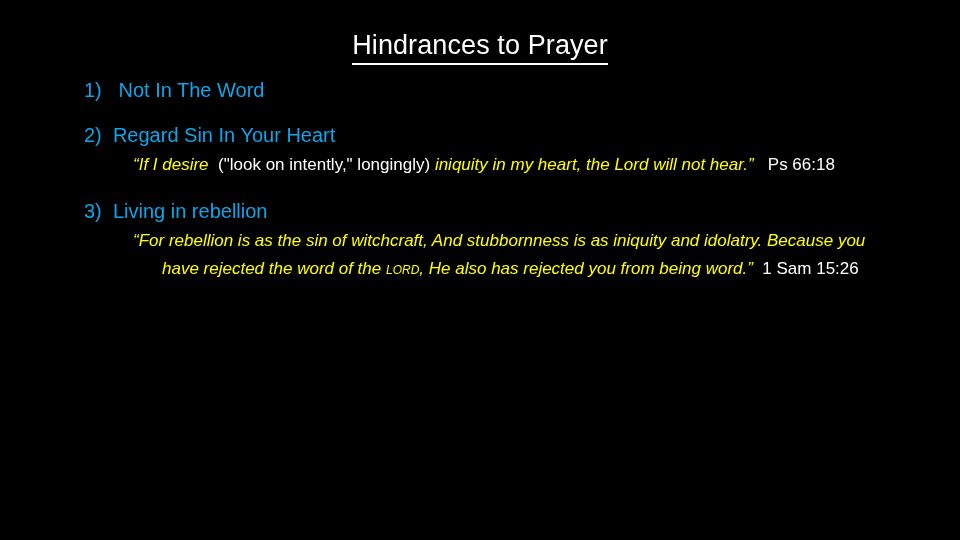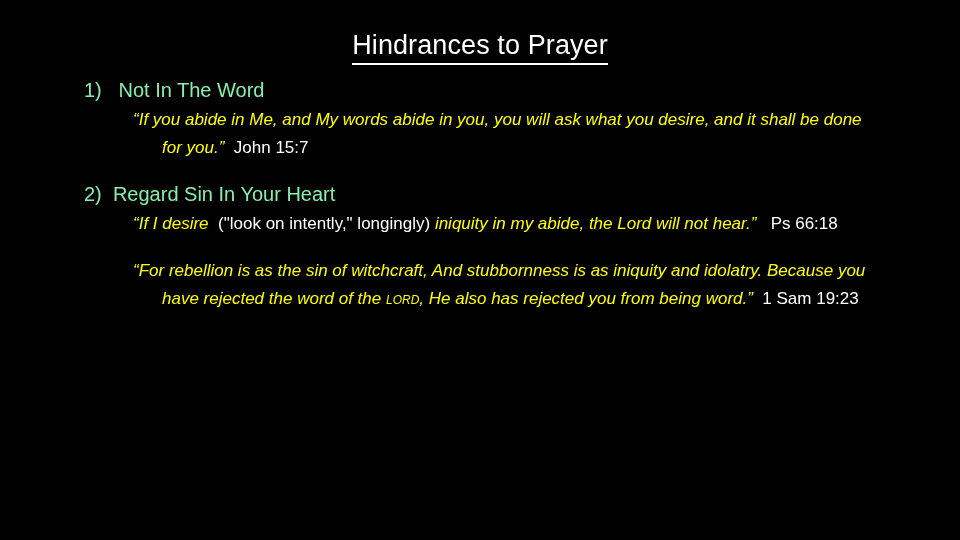--- a/index.html
+++ b/index.html
@@ -49,21 +49,21 @@
   }
 
   .point {
     margin-bottom: 18px;
   }
   .point.p1 { margin-bottom: 19px; }
   .point.p2 { margin-bottom: 19px; }
   .point.p3 { margin-bottom: 0; }
 
   .heading {
-    color: #86efac;
+    color: #0ea5e9;
     font-size: 20px;
     line-height: 26px;
     white-space: pre;
   }
 
   .quote {
     color: #ffff00;
     font-size: 17px;
     line-height: 28px;
     font-style: italic;
@@ -94,26 +94,26 @@
 <div class="slide">
 
   <div class="title">
     <span>Hindrances to Prayer</span>
   </div>
 
   <div class="body">
 
     <div class="point p1">
       <div class="heading"><span>1)</span><span class="gap">&nbsp;&nbsp; </span><span>Not In The Word</span></div>
-      <div class="quote"><span>“If you abide in Me, and My words abide in you, you will ask what you desire, and it shall be done for you.”</span><span class="gap">&nbsp; </span><span class="ref">John 15:7</span></div>
     </div>
 
     <div class="point p2">
       <div class="heading"><span>2)</span><span class="gap">&nbsp; </span><span>Regard Sin In Your Heart</span></div>
-      <div class="quote"><span>“If I desire</span><span class="gap">&nbsp; </span><span class="plain">("look on intently," longingly)</span><span class="gap"> </span><span>iniquity in my abide, the Lord will not hear.”</span><span class="gap">&nbsp;&nbsp; </span><span class="ref">Ps 66:18</span></div>
+      <div class="quote"><span>“If I desire</span><span class="gap">&nbsp; </span><span class="plain">("look on intently," longingly)</span><span class="gap"> </span><span>iniquity in my heart, the Lord will not hear.”</span><span class="gap">&nbsp;&nbsp; </span><span class="ref">Ps 66:18</span></div>
     </div>
 
     <div class="point p3">
-      <div class="quote"><span>“For rebellion is as the sin of witchcraft, And stubbornness is as iniquity and idolatry.  Because you have rejected the word of the</span><span class="gap"> </span><span class="smallcaps">LORD</span><span>, He also has rejected you from being word.”</span><span class="gap">&nbsp; </span><span class="ref">1 Sam 19:23</span></div>
+      <div class="heading"><span>3)</span><span class="gap">&nbsp; </span><span>Living in rebellion</span></div>
+      <div class="quote"><span>“For rebellion is as the sin of witchcraft, And stubbornness is as iniquity and idolatry.  Because you have rejected the word of the</span><span class="gap"> </span><span class="smallcaps">LORD</span><span>, He also has rejected you from being word.”</span><span class="gap">&nbsp; </span><span class="ref">1 Sam 15:26</span></div>
     </div>
 
   </div>
 </div>
 
 </body></html>

